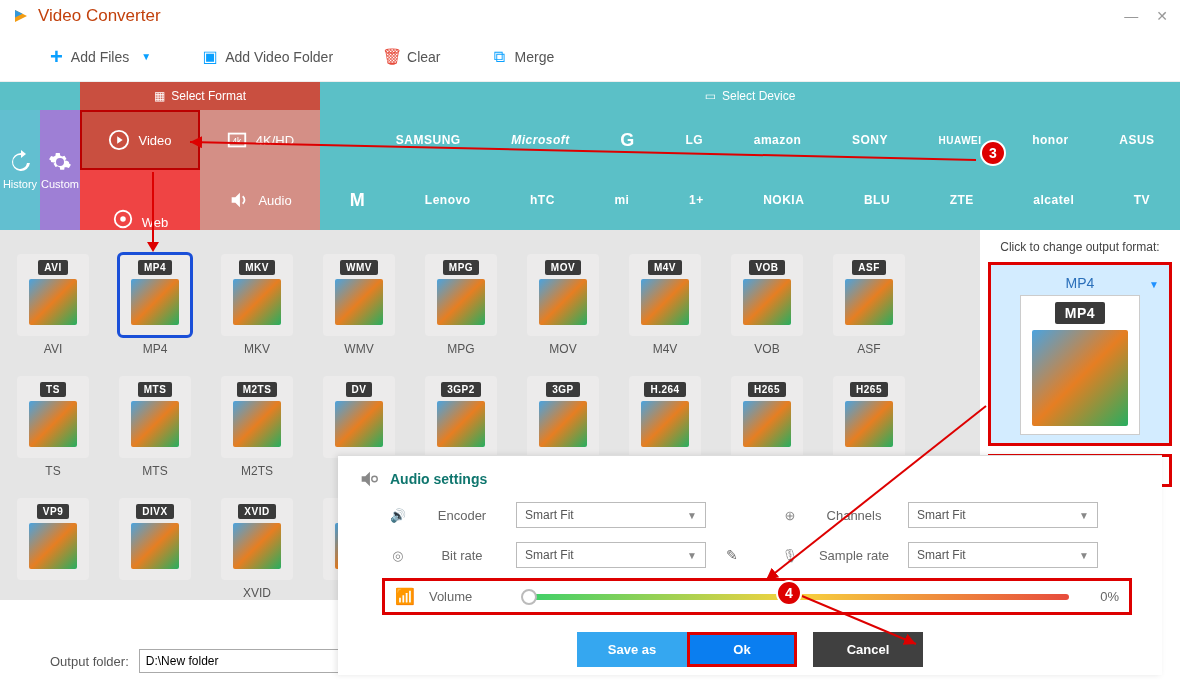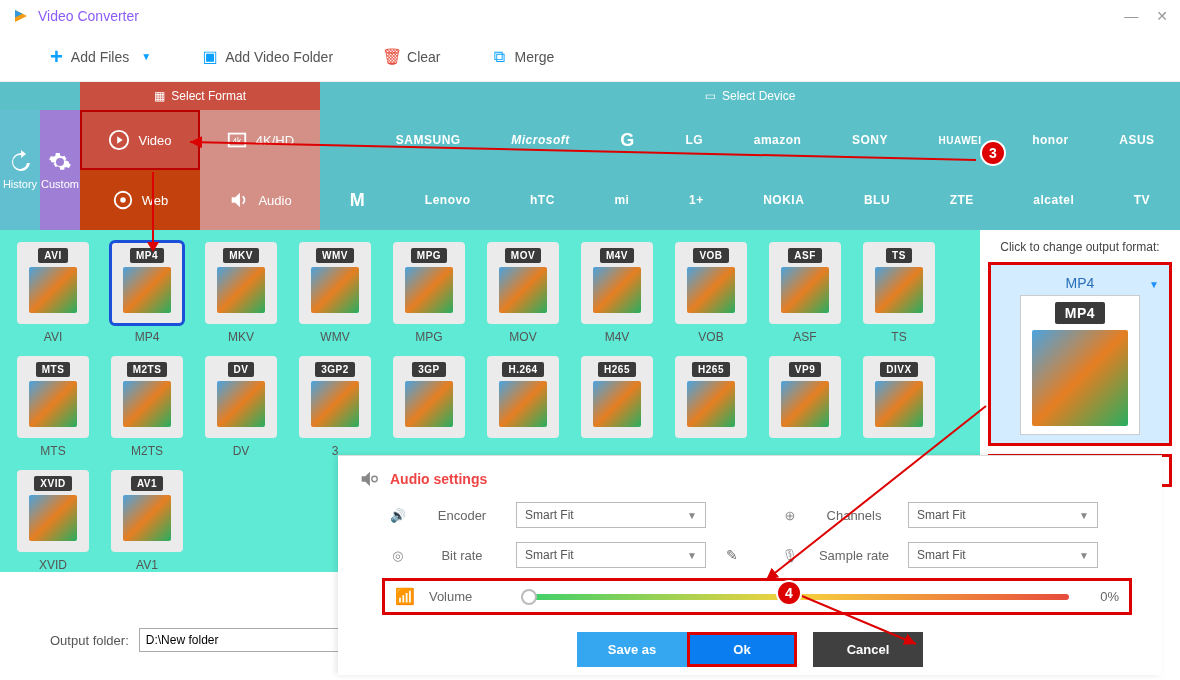--- a/index.html
+++ b/index.html
@@ -2,21 +2,21 @@
 <html><head>
 <meta charset="utf-8">
 <style>
 * { box-sizing: border-box; margin: 0; padding: 0; font-family: "Segoe UI", Arial, sans-serif; }
 body { background: #fff; width: 1180px; height: 680px; overflow: hidden; position: relative; }
 
 
 .titlebar { height: 32px; display: flex; align-items: center; padding: 0 12px; background: #fff; }
 .logo { width:18px; height:18px; margin-right:8px; display:flex; align-items:center; justify-content:center; }
 .logo svg { width:18px; height:18px; }
-.title-text { color:#8b5cf6; font-size:14px; flex:1; }
+.title-text { color:#c2410c; font-size:17px; flex:1; }
 .win-controls { display:flex; gap:18px; color:#999; font-size:14px; }
 .win-controls span { cursor:default; }
 
 
 .toolbar { height:50px; background:#fff; display:flex; align-items:center; padding:0 50px; gap:50px; border-bottom:1px solid #eee;}
 .tool-btn { display:flex; align-items:center; gap:6px; color:#555; font-size:14px; }
 .tool-btn .plus { color:#0aa0ff; font-size:22px; font-weight: bold; margin-right:2px;}
 .caret-blue { color:#0aa0ff; font-size:10px; margin-left:6px;}
 .ic { width:18px; height:18px; display:inline-flex; align-items:center; justify-content:center; font-size:16px;}
 .ic.folder { color:#0aa0ff;}
@@ -35,30 +35,30 @@
 .side-tab { flex:1; display:flex; flex-direction:column; align-items:center; justify-content:center; color:#fff; font-size:11px; gap:4px;}
 .side-tab.history { background:#62bfd0; }
 .side-tab.custom { background:#9e7fd5; }
 .side-tab svg { width:24px; height:24px; fill:#fff;}
 
 .cat-grid { width:240px; display:flex; flex-wrap:wrap; }
 .cat-cell { width:120px; height:60px; display:flex; align-items:center; justify-content:center; gap:8px; color:#fff; font-size:13px;}
 .cat-cell svg { width:22px; height:22px; fill:#fff;}
 .cat-video { background:#c94f40; border:2px solid #b00; position:relative;}
 .cat-4k { background:#d48f86; }
-.cat-web { background:#c2410c; }
+.cat-web { background:#ef4444;align-items:flex-end; }
 .cat-audio { background:#d48f86; }
 
 .brand-strip { flex:1; background:#5bc0c7; display:flex; flex-direction:column;}
 .brand-row { flex:1; display:flex; align-items:center; justify-content:space-around; color:#fff; font-size:12px;}
 .brand-row span { font-weight:bold; letter-spacing:0.5px; font-family:Arial; }
 
 
 .format-area { display:flex; }
-.format-grid { flex:1; padding:12px 12px 0 12px; display:flex; flex-wrap:wrap; gap:12px; align-content:flex-start; background:#5eead4;}
+.format-grid { flex:1; padding:24px 12px 0 12px; display:flex; flex-wrap:wrap; gap:20px; align-content:flex-start; background:#e5e5e5;}
 .format-cell { width:82px; display:flex; flex-direction:column; align-items:center; }
 .format-thumb { width:72px; height:82px; background:#ecebeb; border-radius:4px; display:flex; flex-direction:column; align-items:center; justify-content:flex-start; padding-top:6px; position:relative;}
 .badge { background:#3a3a3a; color:#fff; font-size:10px; font-weight:bold; padding:2px 6px; border-radius:2px; letter-spacing:0.5px;}
 .thumb-art { width:48px; height:46px; margin-top:4px; background:linear-gradient(135deg,#4aa3df,#e67e22,#27ae60); border-radius:2px; position:relative;}
 .format-label { font-size:12px; color:#555; margin-top:6px;}
 .format-cell.selected .format-thumb { outline:3px solid #1a4fd8; outline-offset:-1px;}
 
 
 .right-panel { width:200px; background:#fff; padding:8px; display:flex; flex-direction:column; gap:8px;}
 .click-label { font-size:12px; color:#444; text-align:center; margin-top:2px;}
@@ -70,26 +70,26 @@
 .output-thumb .thumb-art { width:96px; height:96px; margin-top:6px;}
 
 .param-btn { border:3px solid #d00; padding:6px 8px; display:flex; align-items:center; gap:8px; color:#1e90ff; font-size:13px;}
 .quick-btn { padding:6px 8px; display:flex; align-items:center; gap:8px; color:#1e90ff; font-size:13px;}
 .tune-ic { width:18px; height:14px; position:relative;}
 .tune-ic::before,.tune-ic::after { content:""; position:absolute; left:0; right:0; height:2px; background:#1e90ff;}
 .tune-ic::before { top:2px;} .tune-ic::after { bottom:2px;}
 .quick-ic { font-size:14px; color:#1e90ff;}
 
 
-.out-folder { position:absolute; bottom:28px; left:50px; display:flex; align-items:center; gap:10px; font-size:13px; color:#555;}
+.out-folder { position:absolute; bottom:7px; left:50px; display:flex; align-items:center; gap:10px; font-size:13px; color:#555;}
 .out-folder input { width:200px; height:24px; border:1px solid #aaa; padding:0 6px; font-size:12px;}
 
 
 .audio-popup { position:absolute; left:338px; top:455px; width:824px; height:220px; background:#fff; border-top:1px solid #ddd; box-shadow:-2px 0 6px rgba(0,0,0,0.1); z-index:5;}
-.audio-head { display:flex; align-items:center; gap:10px; padding:12px 20px 8px; font-weight:bold; color:#ef4444; font-size:14px;}
+.audio-head { display:flex; align-items:center; gap:10px; padding:12px 20px 8px; font-weight:bold; color:#0f766e; font-size:14px;}
 .audio-head svg { width:22px; height:22px; fill:#888;}
 .audio-body { display:flex; padding:4px 30px 0 50px; gap:40px;}
 .audio-col { flex:1; display:flex; flex-direction:column; gap:14px;}
 .a-row { display:flex; align-items:center; gap:14px; font-size:13px; color:#666;}
 .a-row .ric { width:20px; height:20px; display:flex; align-items:center; justify-content:center; color:#888;}
 .a-row label { width:80px;text-align:center;}
 .a-select { flex:0 0 190px; height:26px; border:1px solid #bbb; background:#fff; display:flex; align-items:center; justify-content:space-between; padding:0 8px; font-size:12px; color:#555;}
 .a-select .sc { color:#888; font-size:10px;}
 .pencil { margin-left:6px; color:#666; font-size:14px;}
 

